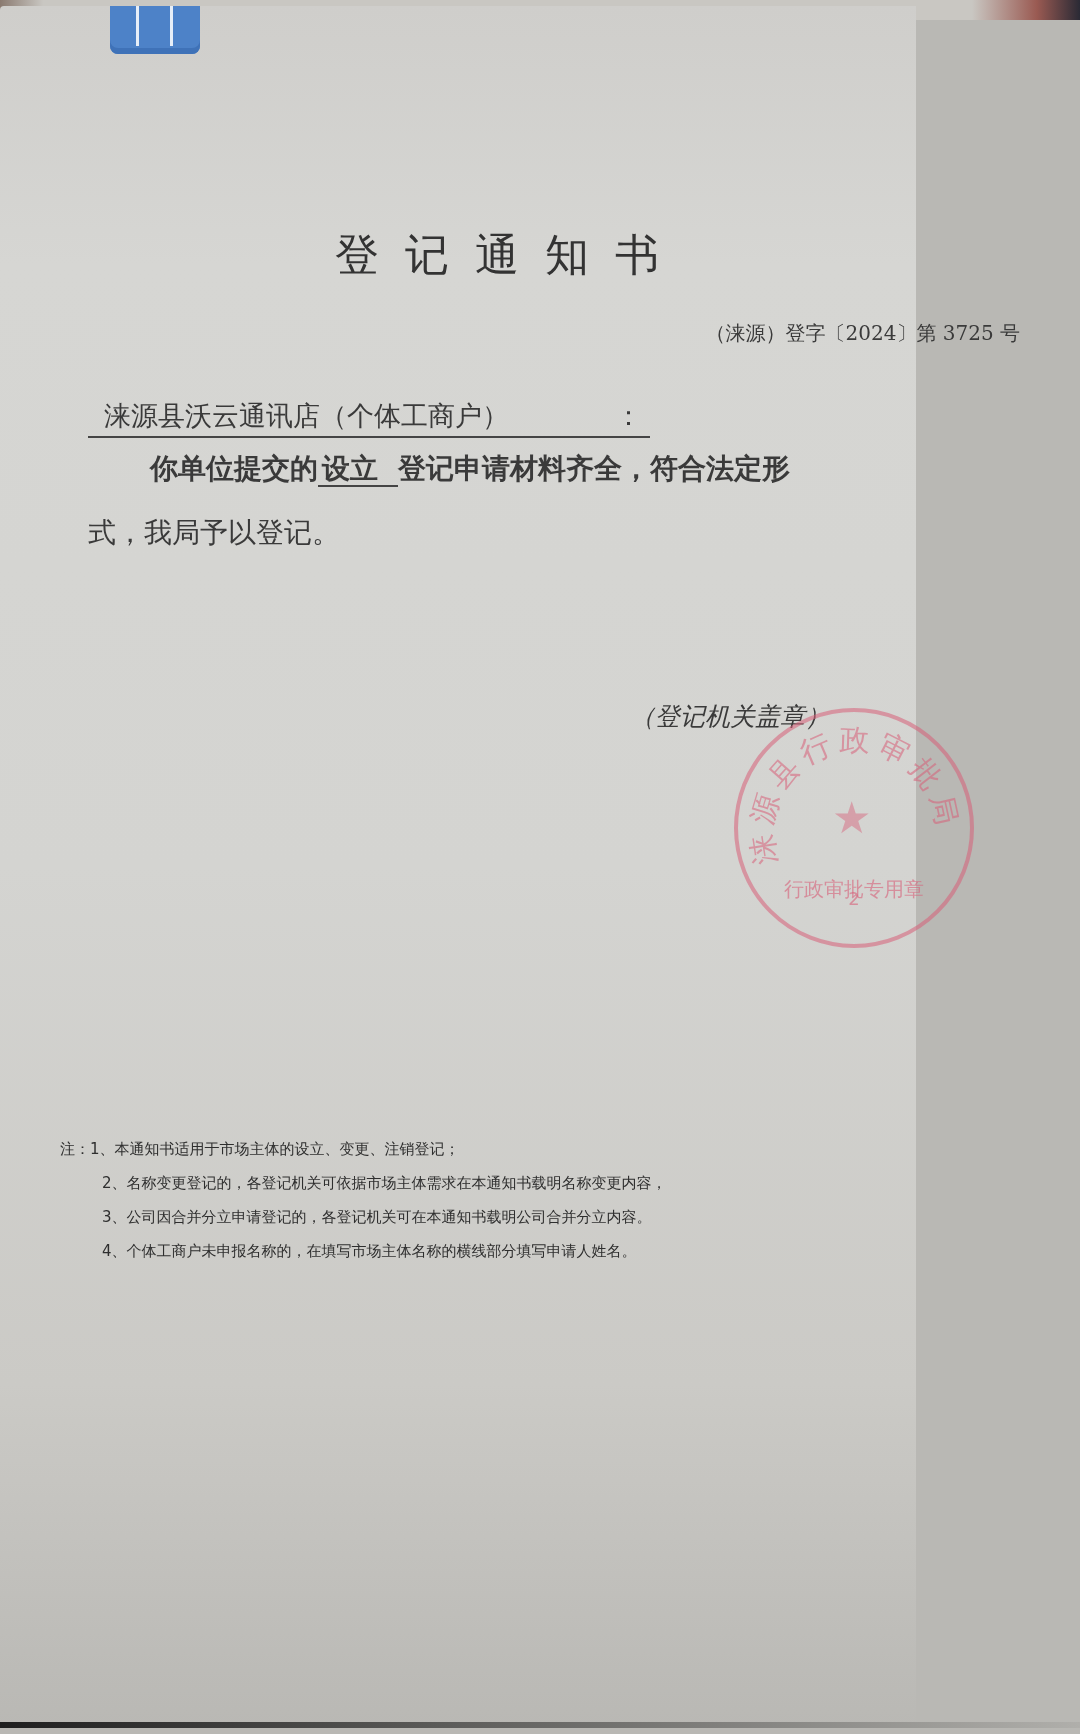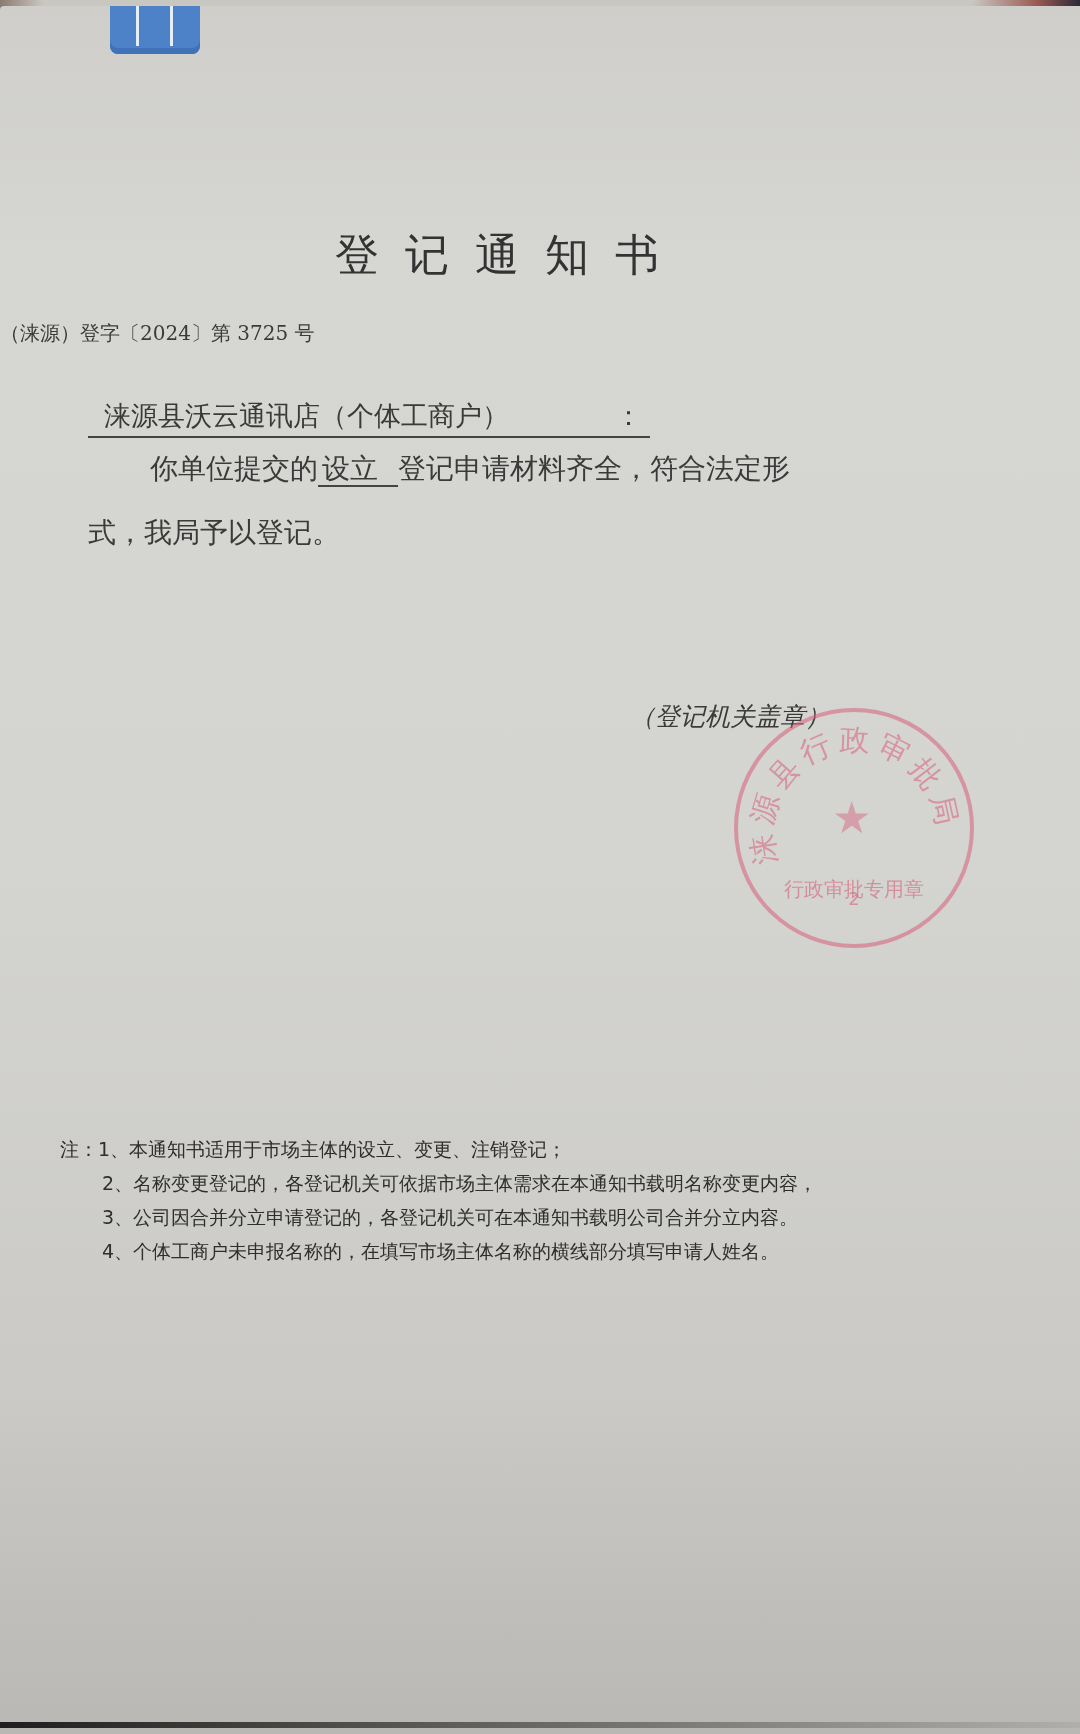--- a/index.html
+++ b/index.html
@@ -6,21 +6,21 @@
   body {
     width: 1080px; height: 1734px; overflow: hidden; position: relative;
     background: #b9b8b4;
     font-family: "DejaVu Serif", "Liberation Serif", serif;
   }
   .photo-top {
     position: absolute; left: 0; top: 0; width: 1080px; height: 20px;
     background: linear-gradient(90deg, #8a7a70 0%, #c9c7c2 4%, #c9c7c2 90%, #9a5a52 96%, #2a2a35 100%);
   }
   .paper {
-    position: absolute; left: 0; top: 6px; width: 1080px; height: 1722px;
+    position: absolute; left: 0; top: 6px; width: 916px; height: 1722px;
     background: linear-gradient(180deg, #cfcecb 0%, #d6d6d3 15%, #d4d4d1 50%, #cbcac6 80%, #b9b8b4 100%);
     border-top-left-radius: 4px;
   }
   .clip {
     position: absolute; left: 110px; top: 0; width: 90px; height: 48px;
     background: #4d82c8; border-radius: 0 0 8px 8px;
     box-shadow: inset 0 -6px 0 #3f72b8;
   }
   .clip::before, .clip::after {
     content: ""; position: absolute; top: 0; width: 3px; height: 40px; background: #e6eef8;
@@ -30,28 +30,28 @@
   .bottom-shadow {
     position: absolute; left: 0; bottom: 0; width: 1080px; height: 6px;
     background: linear-gradient(90deg, #1e1e1e 0%, #5a5a58 40%, #b0afab 100%);
   }
   .text { position: absolute; color: #2e2e2e; white-space: nowrap; }
   .title {
     left: 0; width: 1020px; top: 220px; text-align: center;
     font-family: "DejaVu Sans", sans-serif; font-size: 44px; letter-spacing: 26px;
     color: #333;
   }
-  .docno { left: 0; width: 1020px; top: 314px; text-align: left; font-size: 20px; color: #3a3a3a; }
+  .docno { left: 0; width: 1020px; top: 314px; text-align: right; font-size: 20px; color: #3a3a3a; }
   .addressee {
     left: 88px; top: 392px; width: 546px; font-size: 27px; color: #3a3a3a;
     font-family: "DejaVu Sans", sans-serif;
     border-bottom: 2px solid #444; padding-left: 16px; padding-bottom: 2px;
   }
   .addressee .colon { position: absolute; right: 8px; }
-  .body1 { left: 150px; top: 444px; font-size: 28px; font-family: "DejaVu Sans", sans-serif; color: #3a3a3a; }
+  .body1 { left: 150px; top: 444px; font-size: 28px; font-family: "DejaVu Sans", sans-serif; color: #3a3a3a; font-weight: bold; }
   .body1 .blank { display: inline-block; border-bottom: 2px solid #444; padding: 0 20px 0 4px; line-height: 32px; }
   .body2 { left: 88px; top: 508px; font-size: 28px; font-family: "DejaVu Sans", sans-serif; color: #3a3a3a; }
   .sealnote { left: 630px; top: 694px; font-size: 25px; font-family: "DejaVu Sans", sans-serif; color: #3a3a3a; font-style: italic; }
   .date { left: 646px; top: 818px; font-size: 26px; color: #2e2e2e; }
   .stamp {
     position: absolute; left: 734px; top: 702px; width: 232px; height: 232px;
     border: 4px solid rgba(215,95,120,0.55); border-radius: 50%;
   }
   .stamp-star {
     position: absolute; left: 94px; top: 80px; font-size: 44px; color: rgba(215,95,120,0.45);
@@ -61,21 +61,21 @@
     position: absolute; left: 0; top: 0; width: 232px; height: 232px;
   }
   .stamp-sub {
     position: absolute; left: 0; width: 232px; text-align: center; top: 164px;
     font-size: 20px; color: rgba(215,95,120,0.6); font-family: "DejaVu Sans", sans-serif;
   }
   .stamp-num {
     position: absolute; left: 0; width: 232px; text-align: center; top: 176px;
     font-size: 18px; color: rgba(215,95,120,0.6); font-family: "DejaVu Sans", sans-serif;
   }
-  .notes { position: absolute; left: 60px; top: 1126px; font-size: 19px; color: #2e2e2e; font-family: "DejaVu Sans", sans-serif; line-height: 34px; }
+  .notes { position: absolute; left: 60px; top: 1126px; font-size: 15px; color: #2e2e2e; font-family: "DejaVu Sans", sans-serif; line-height: 34px; }
   .notes .line { white-space: nowrap; }
   .notes .indent { padding-left: 42px; }
 </style>
 </head>
 <body>
 
 <div class="photo-top"></div>
 <div class="paper">
   <div class="clip"></div>
 

